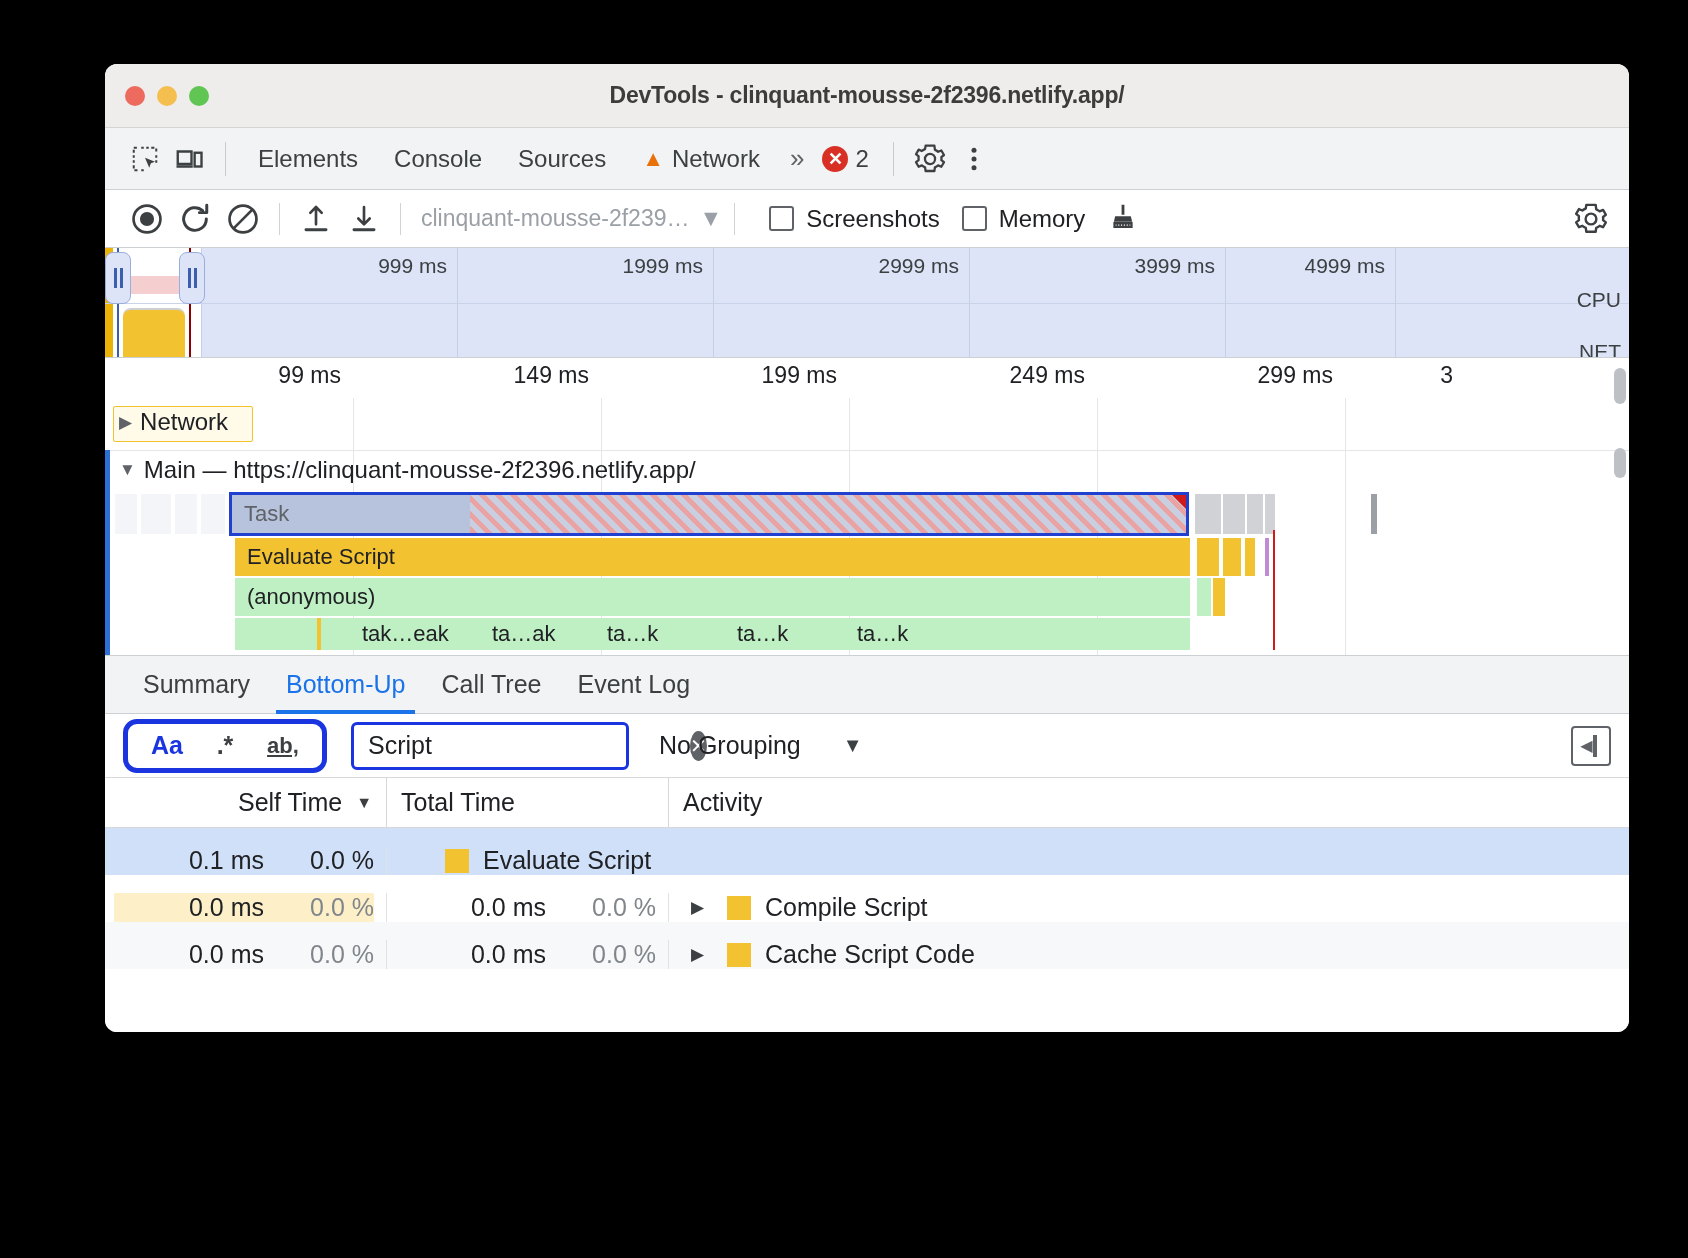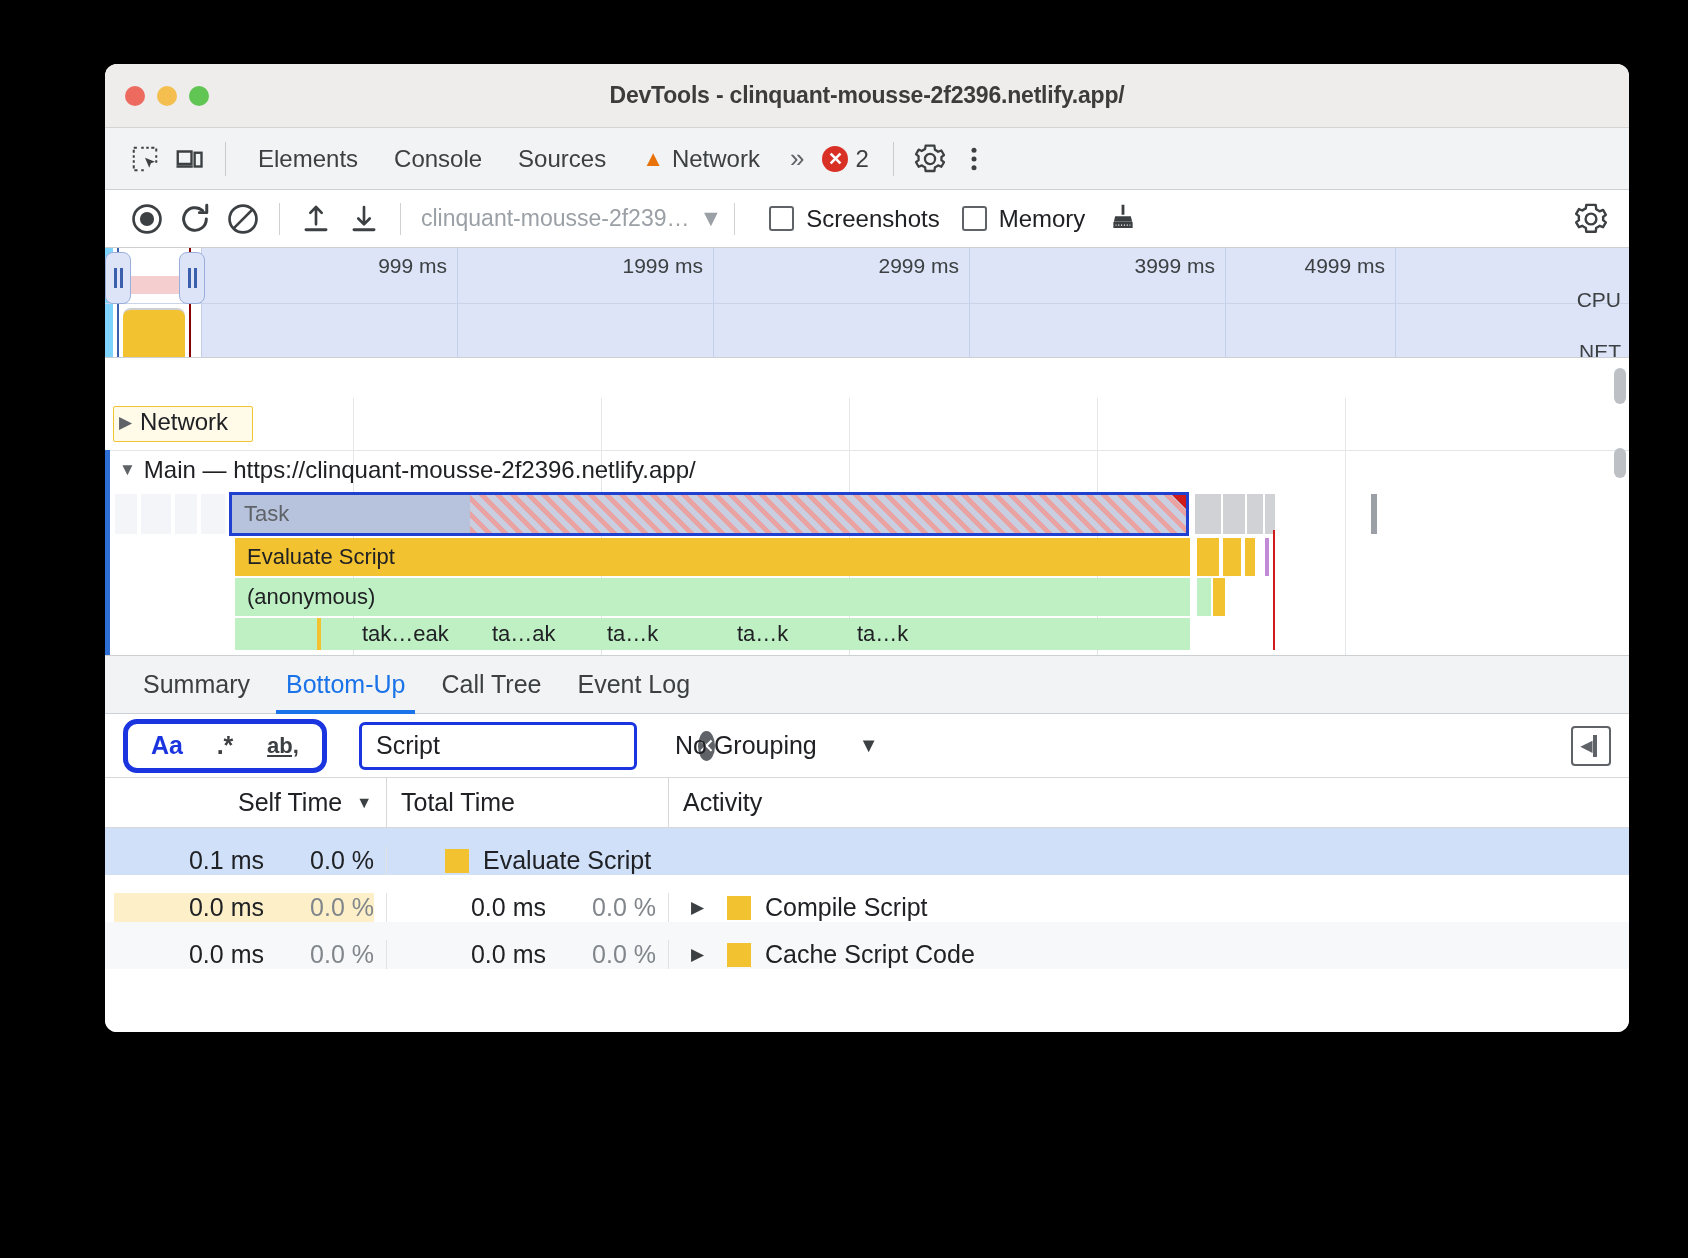--- a/index.html
+++ b/index.html
@@ -95,21 +95,21 @@
   }
   .pb-check { display: flex; align-items: center; gap: 12px; margin-left: 22px; }
   .cbox {
     width: 25px; height: 25px; border: 2px solid #5f6368; border-radius: 3px;
     background: #fff;
   }
   .cblabel { font-size: 24px; color: #202124; }
   
   .overview {
     height: 110px; flex: 0 0 110px;
-    position: relative; background: #7dd3fc;
+    position: relative; background: #eab308;
     border-bottom: 1px solid #cdd0d3;
     overflow: hidden;
   }
   .ov-shade { position: absolute; top: 0; bottom: 0; background: #dde4f7; }
   .ov-win {
     position: absolute; top: 0; bottom: 0;
     background: #fff;
   }
   .ov-handle {
     position: absolute; top: 4px; width: 26px; height: 52px;
@@ -189,21 +189,21 @@
     display: flex; align-items: center; position: relative;
   }
   .btab.active { color: #1a73e8; }
   .btab.active::after {
     content: ""; position: absolute; left: 8px; right: 8px; bottom: 0;
     height: 4px; background: #1a73e8;
   }
   .filterbar {
     height: 64px; flex: 0 0 64px; background: #fff;
     display: flex; align-items: center; padding: 0 18px;
-    border-bottom: 1px solid #d6d8da; gap: 16px;
+    border-bottom: 1px solid #d6d8da; gap: 8px;
   }
   .regex-group {
     display: flex; align-items: center; gap: 0;
     border: 5px solid #1a35e0; border-radius: 14px;
     padding: 4px 10px; height: 54px;
   }
   .rbtn {
     width: 58px; height: 42px;
     display: flex; align-items: center; justify-content: center;
     font-size: 25px; color: #1a35e0; font-weight: bold;
@@ -431,20 +431,28 @@
     <div class="ov-tick" style="left:864px;">2999 ms</div>
     <div class="ov-tick" style="left:1120px;">3999 ms</div>
     <div class="ov-tick" style="left:1290px;">4999 ms</div>
     <div class="ov-rowline" style="top:55px;"></div>
     <div class="ov-label" style="top:40px;">CPU</div>
     <div class="ov-label" style="top:92px;">NET</div>
   </div>
 
   <div class="flame">
 
+    <div class="fc-ruler">
+      <div class="fc-tick" style="left:248px;">99 ms</div>
+      <div class="fc-tick" style="left:496px;">149 ms</div>
+      <div class="fc-tick" style="left:744px;">199 ms</div>
+      <div class="fc-tick" style="left:992px;">249 ms</div>
+      <div class="fc-tick" style="left:1240px;">299 ms</div>
+      <div class="fc-tick" style="left:1360px;">3</div>
+    </div>
     <div class="fc-grid" style="left:248px; top:40px;"></div>
     <div class="fc-grid" style="left:496px; top:40px;"></div>
     <div class="fc-grid" style="left:744px; top:40px;"></div>
     <div class="fc-grid" style="left:992px; top:40px;"></div>
     <div class="fc-grid" style="left:1240px; top:40px;"></div>
 
     <div class="net-chip" style="left:8px; top:48px; width:140px; height:36px;"></div>
     <div class="track-title" style="left:14px; top:50px;">
       <span class="tri">▶</span>
       <span>Network</span>

